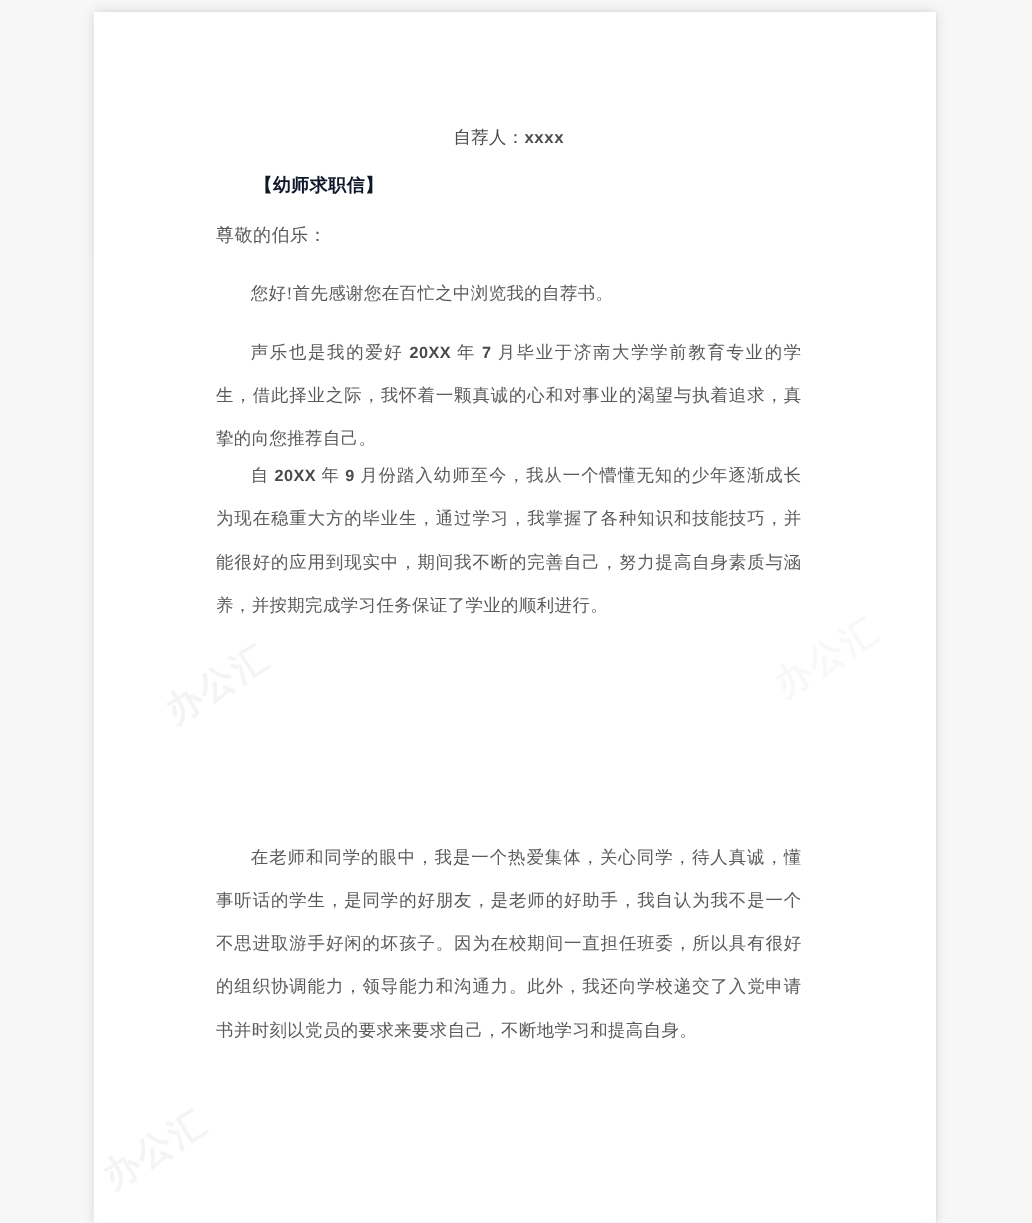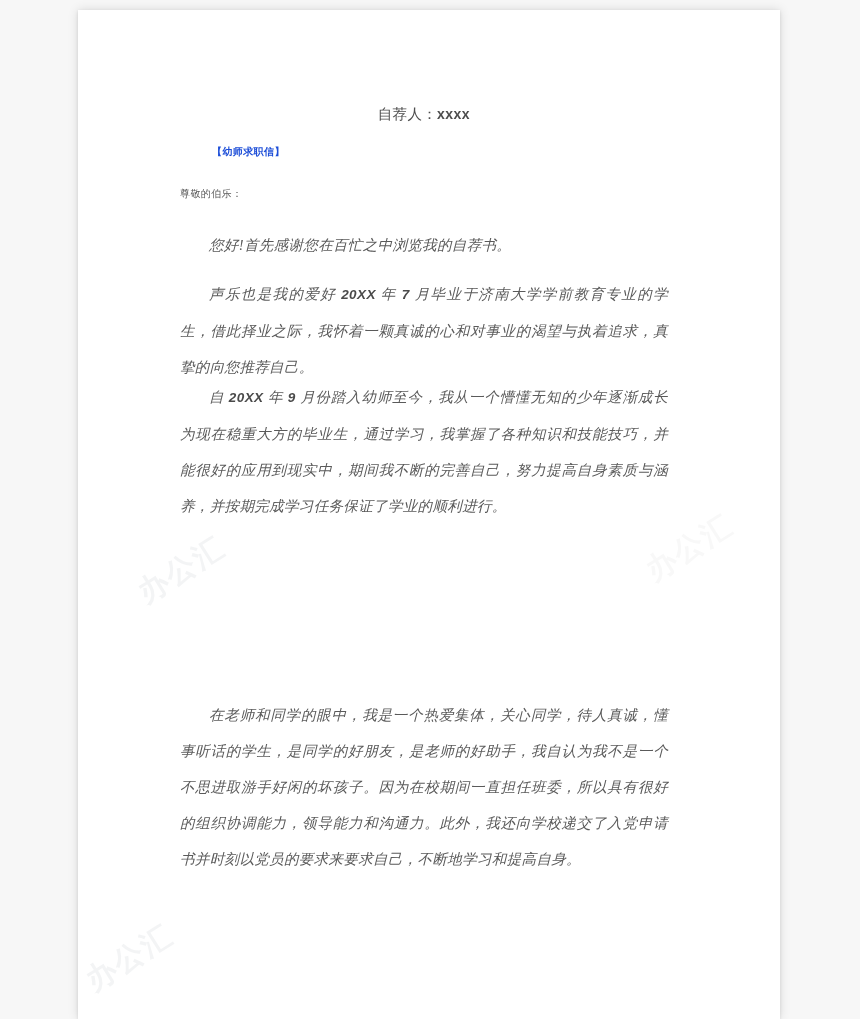--- a/index.html
+++ b/index.html
@@ -58,48 +58,47 @@
     font-family: "Liberation Sans", sans-serif;
     font-weight: bold;
     font-size: 14px;
     letter-spacing: 0.5px;
   }
 
   .doc-title {
     position: absolute;
     top: 135px;
     left: 32px;
-    font-size: 10px;
+    font-size: 15px;
     font-weight: bold;
-    color: #1d4ed8;
+    color: #0f172a;
     letter-spacing: 0.4px;
   }
 
   .salutation {
     position: absolute;
     top: 177px;
     left: 0;
-    font-size: 10px;
+    font-size: 15px;
     color: #5a5a5a;
     letter-spacing: 0.4px;
   }
 
   .para {
     position: absolute;
     left: 0;
     width: 488px;
     font-size: 14.5px;
     line-height: 36px;
     color: #5a5a5a;
     text-align: justify;
     text-justify: inter-ideograph;
     text-indent: 2em;
     letter-spacing: 0.35px;
     margin: 0;
-    font-style: italic;
   }
   .para .bold-run {
     font-family: "Liberation Sans", sans-serif;
     font-weight: bold;
     font-size: 13.5px;
     color: #4a4a4a;
     letter-spacing: 0.4px;
     margin-top: 15px;
   }
 

